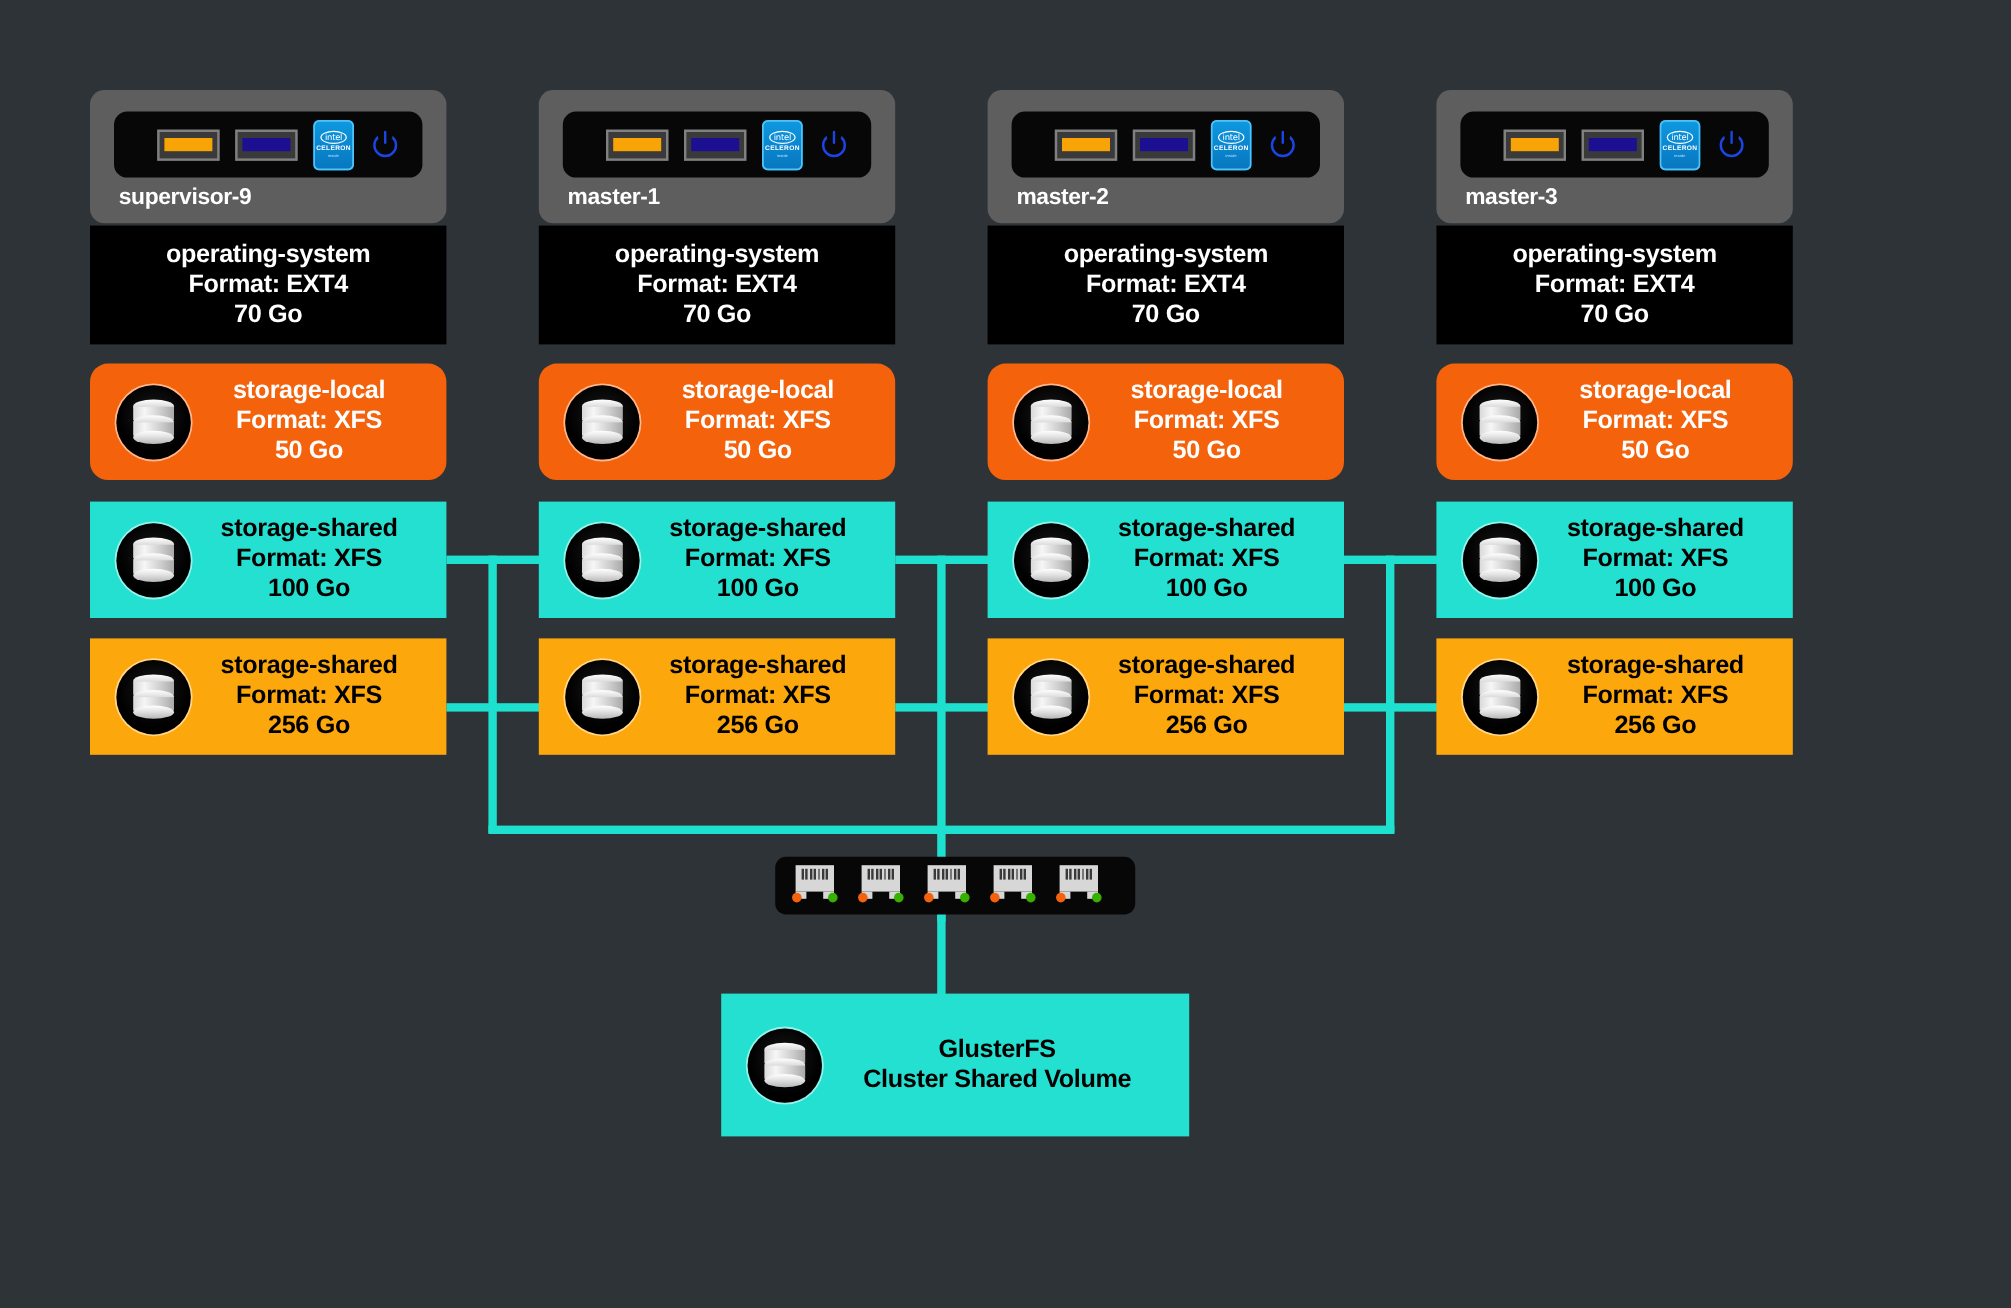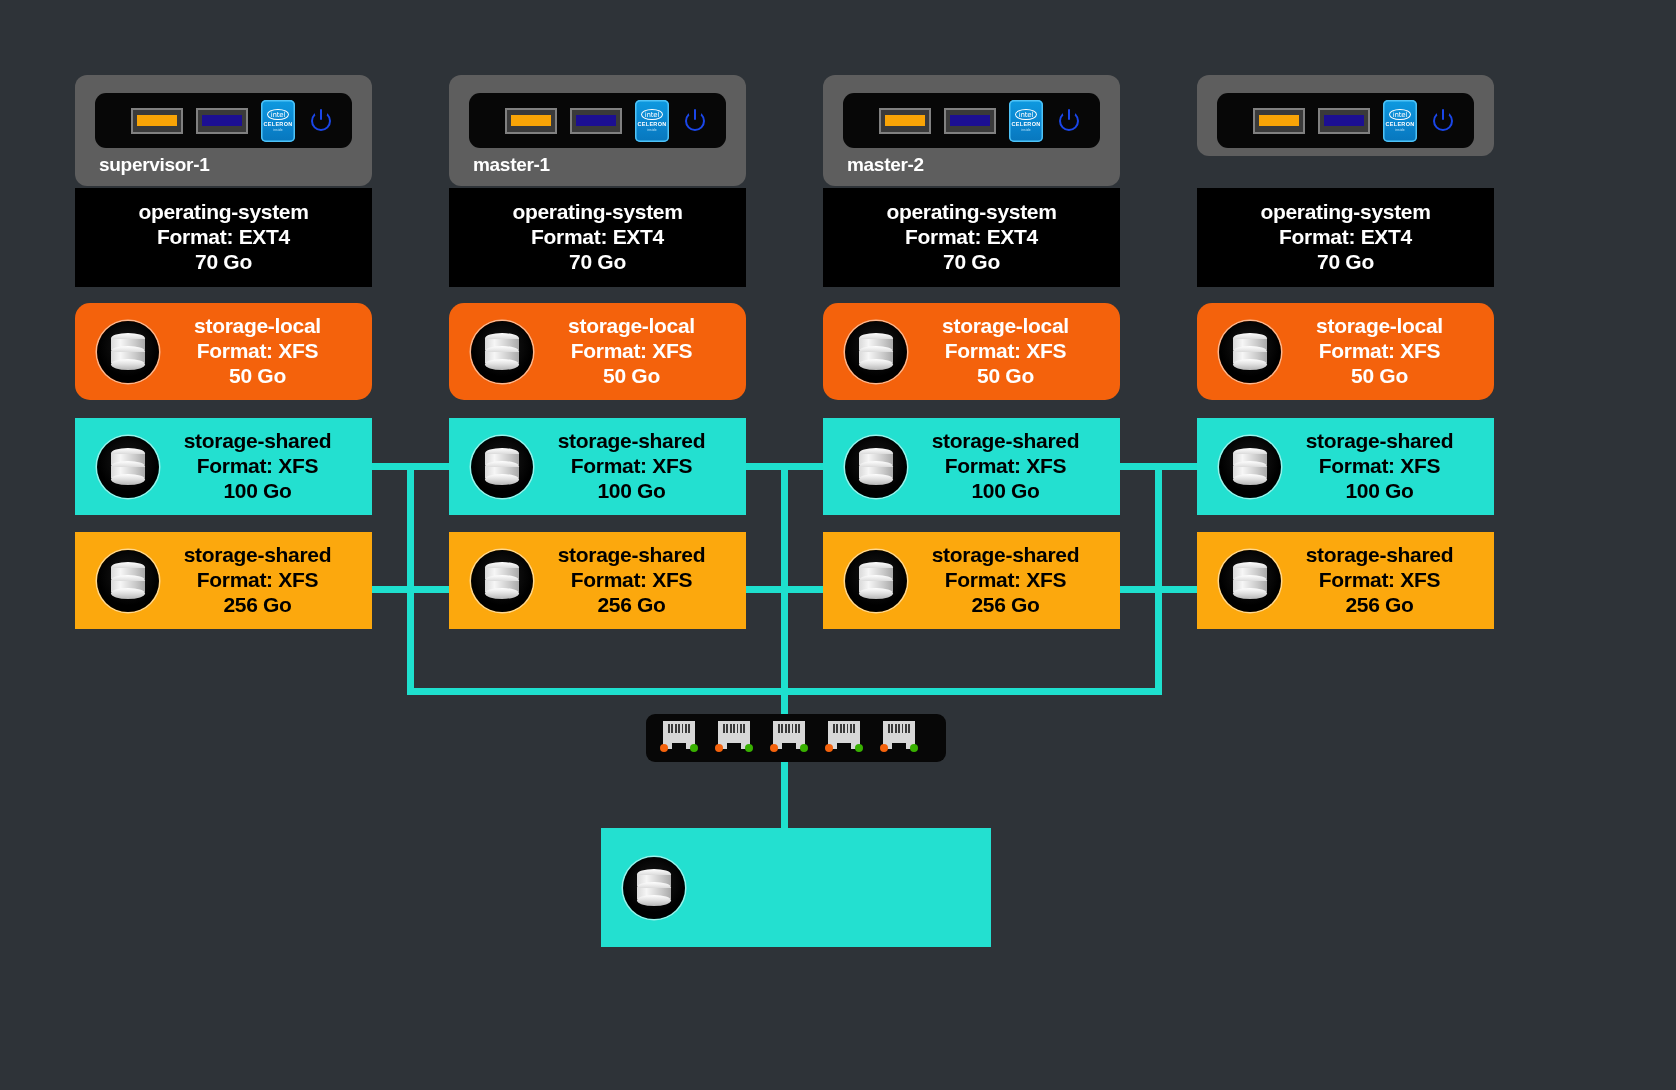--- a/index.html
+++ b/index.html
@@ -222,21 +222,21 @@
                 <div class="cpu-oval">intel</div>
                 <div class="cpu-name">CELERON</div>
                 <div class="cpu-sub">inside</div>
               </div>
               <div class="power-ico">
                 <div class="ring"></div>
                 <div class="notch"></div>
                 <div class="stem"></div>
               </div>
             </div>
-            <div class="hostname">supervisor-1</div>
+            <div class="hostname">supervisor-9</div>
           </div>
         </div>
         <div class="card card-os" style="position:absolute; left:0; top:113px; width:297px; height:99px;">
           <div class="txt" style="">
             <span class="t1">operating-system</span>
             <span class="t2">Format: EXT4</span>
             <span class="t3">70 Go</span>
           </div>
         </div>
         <div class="card card-orange" style="position:absolute; left:0; top:228px; width:297px; height:97px;">
@@ -462,20 +462,21 @@
                 <div class="cpu-oval">intel</div>
                 <div class="cpu-name">CELERON</div>
                 <div class="cpu-sub">inside</div>
               </div>
               <div class="power-ico">
                 <div class="ring"></div>
                 <div class="notch"></div>
                 <div class="stem"></div>
               </div>
             </div>
+            <div class="hostname">master-3</div>
           </div>
         </div>
         <div class="card card-os" style="position:absolute; left:0; top:113px; width:297px; height:99px;">
           <div class="txt" style="">
             <span class="t1">operating-system</span>
             <span class="t2">Format: EXT4</span>
             <span class="t3">70 Go</span>
           </div>
         </div>
         <div class="card card-orange" style="position:absolute; left:0; top:228px; width:297px; height:97px;">
@@ -617,15 +618,19 @@
   <div class="card card-gluster" style="position:absolute; left:601px; top:828px; width:390px; height:119px; z-index:3;">
     <div class="dbicon">
       <div class="cyl">
         <div class="disc d1"></div>
           <div class="body1"></div>
         <div class="disc d2"></div>
           <div class="body2"></div>
         <div class="disc d3"></div>
       </div>
     </div>
+    <div class="txt" style="padding-right:14px;">
+      <span class="t1">GlusterFS</span>
+      <span class="t2">Cluster Shared Volume</span>
+    </div>
   </div>
 
 </div>
 
 </body></html>

